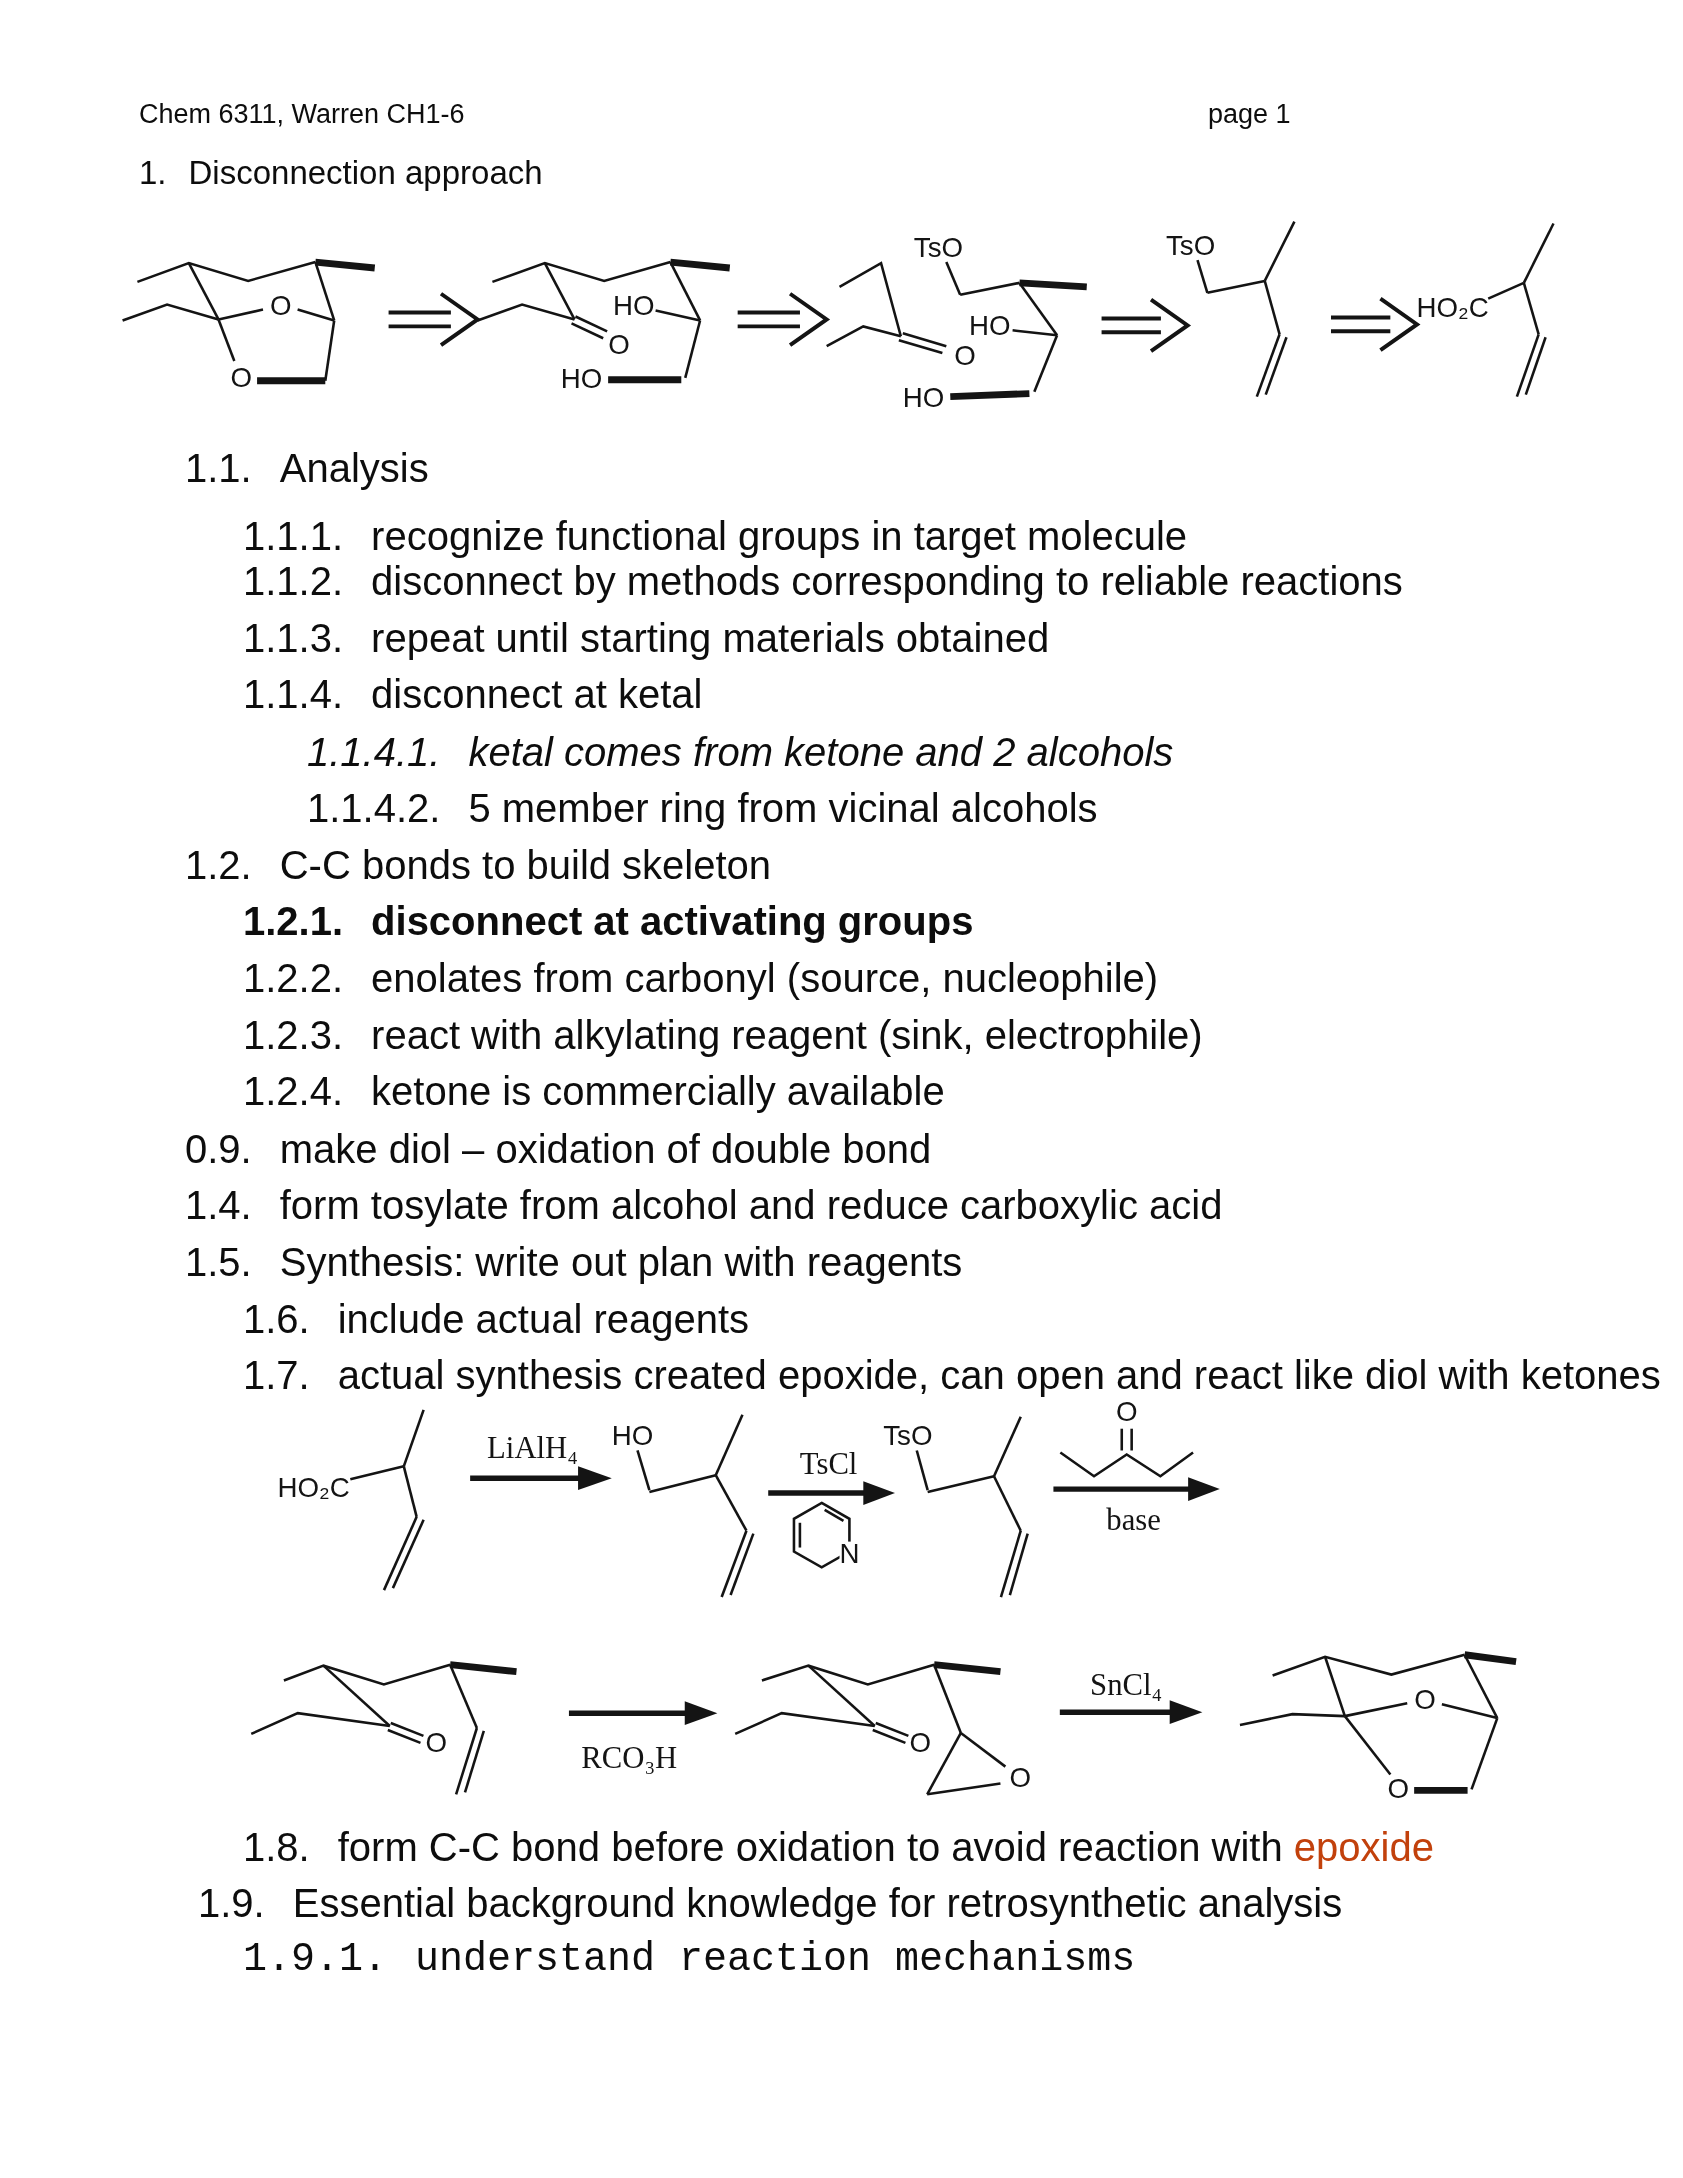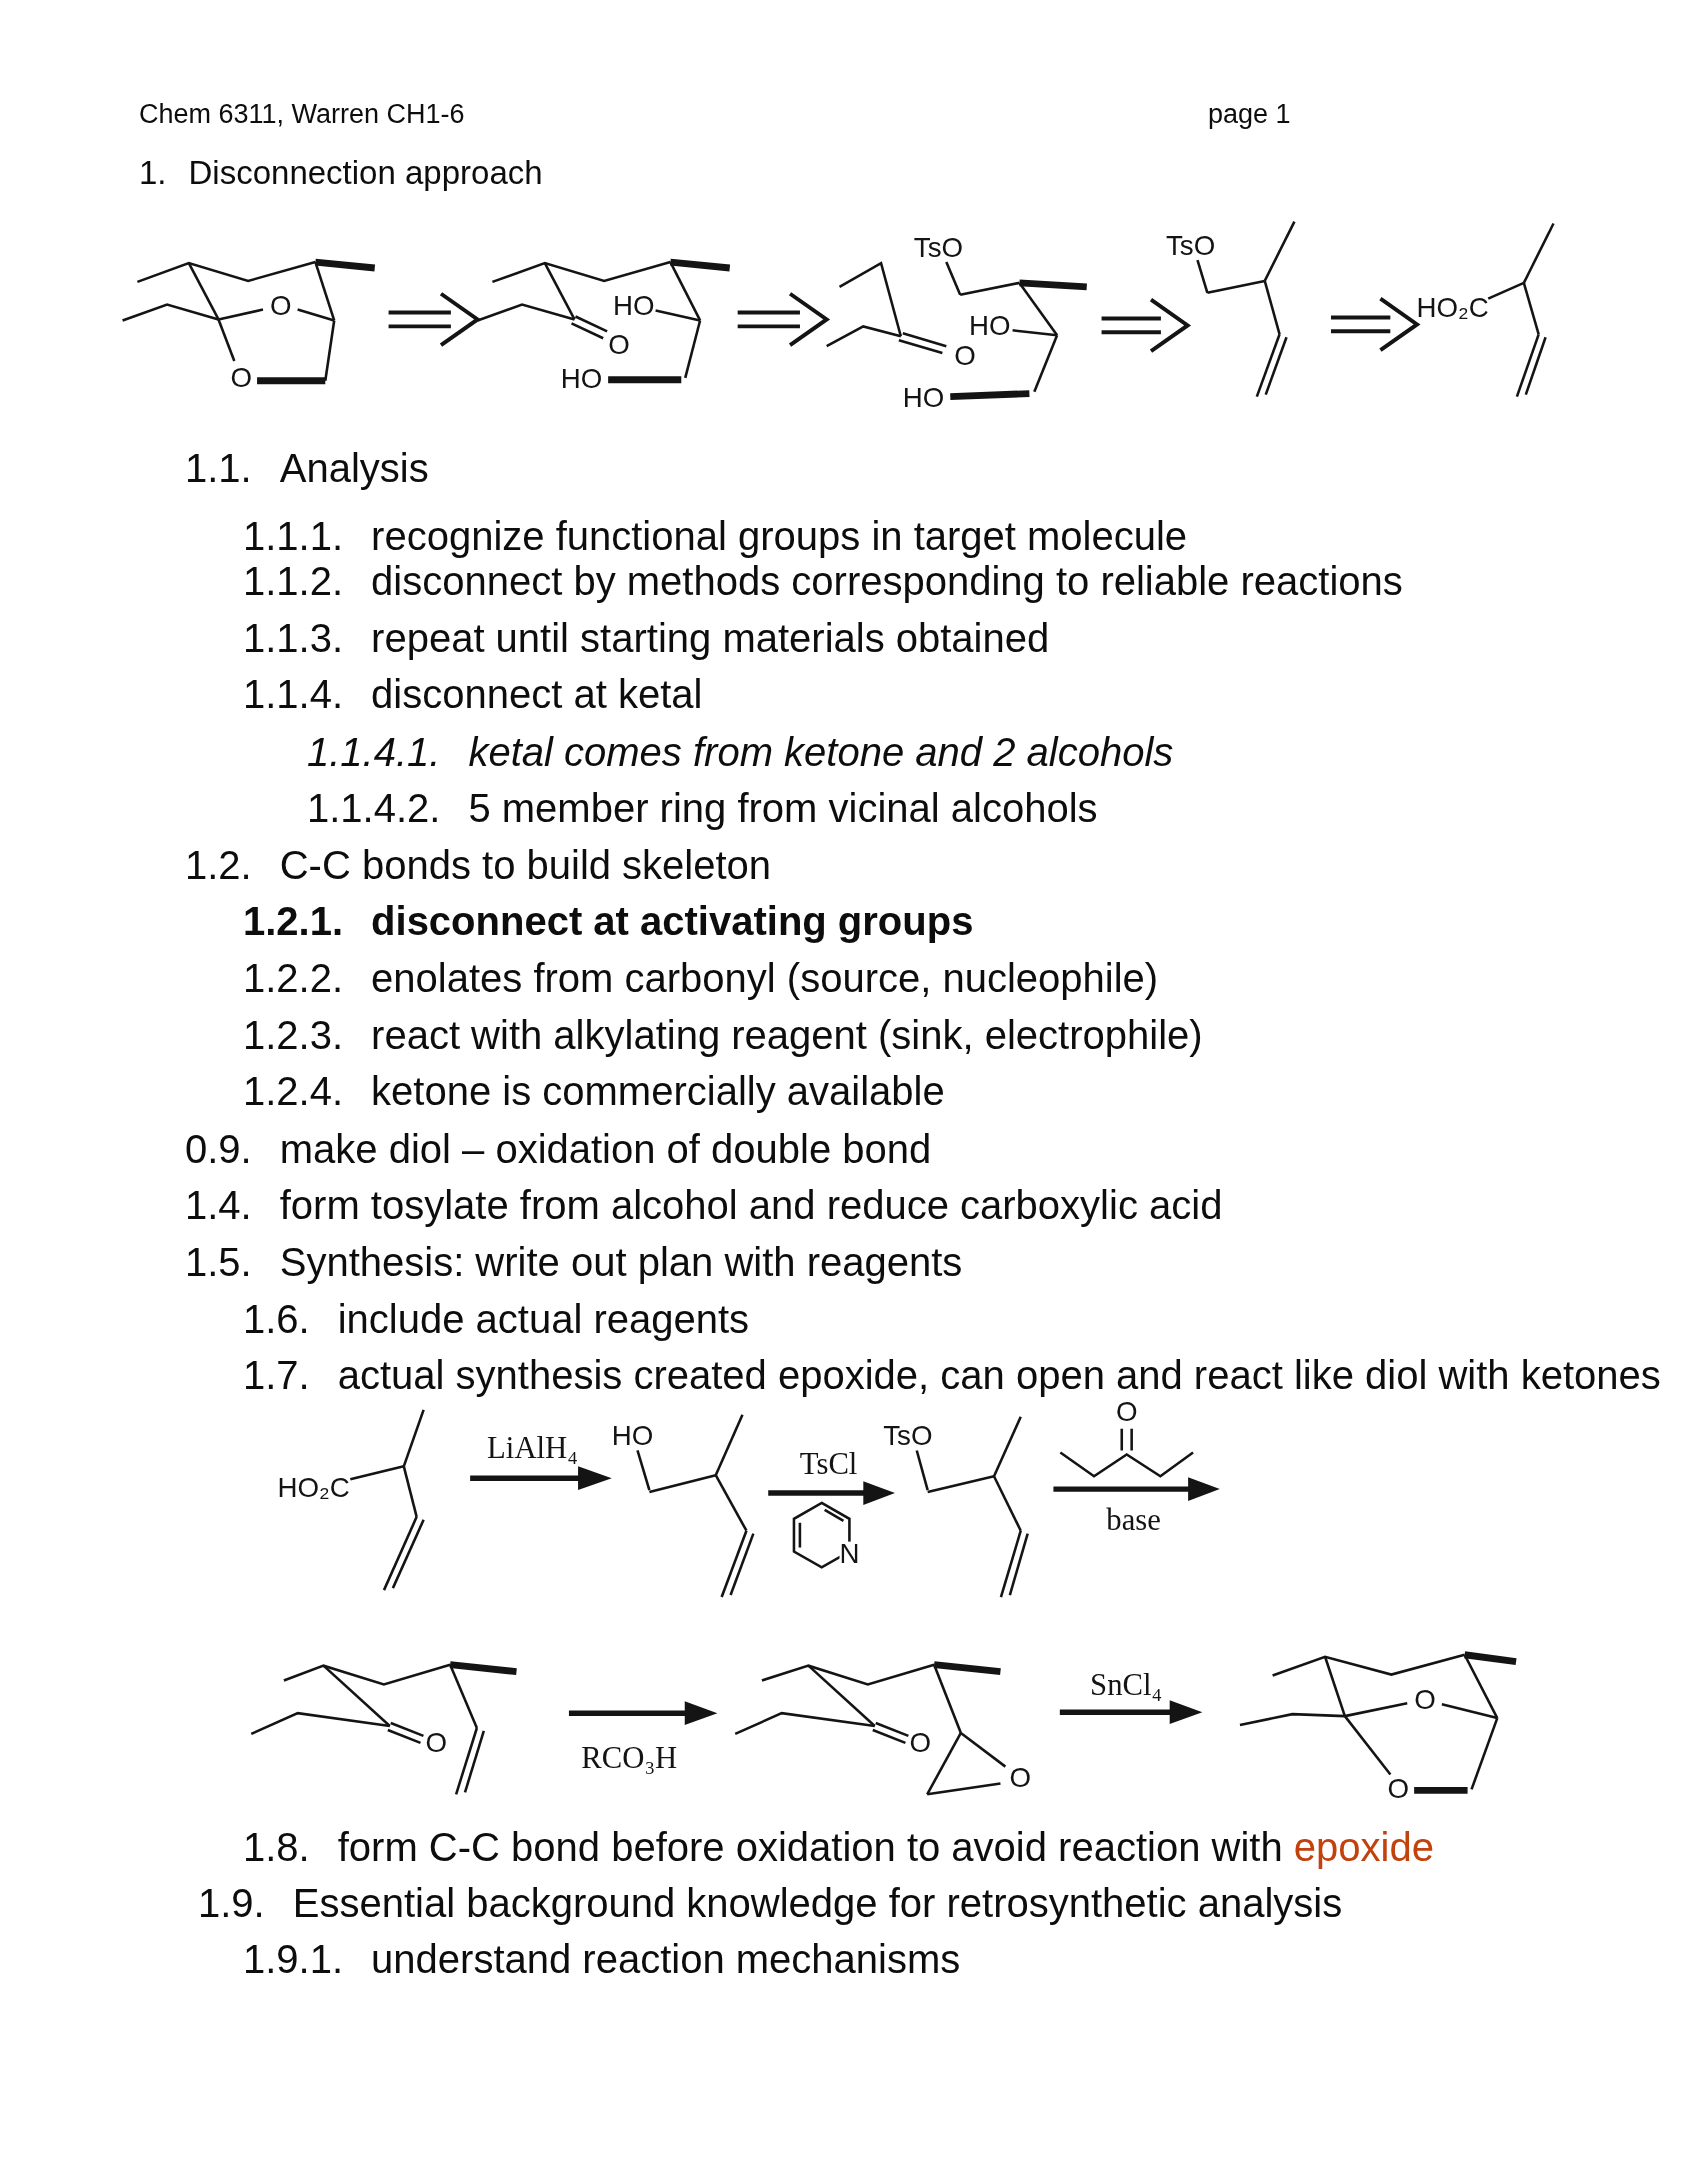--- a/index.html
+++ b/index.html
@@ -271,15 +271,15 @@
     <div class="outline-row lvl2" style="top: 1069px;"><span class="num">1.2.4.</span><span class="txt">ketone is commercially available</span></div>
     <div class="outline-row lvl1" style="top: 1127px;"><span class="num">0.9.</span><span class="txt">make diol – oxidation of double bond</span></div>
     <div class="outline-row lvl1" style="top: 1183px;"><span class="num">1.4.</span><span class="txt">form tosylate from alcohol and reduce carboxylic acid</span></div>
     <div class="outline-row lvl1" style="top: 1240px;"><span class="num">1.5.</span><span class="txt">Synthesis: write out plan with reagents</span></div>
     <div class="outline-row lvl2" style="top: 1297px;"><span class="num">1.6.</span><span class="txt">include actual reagents</span></div>
     <div class="outline-row lvl2" style="top: 1353px;"><span class="num">1.7.</span><span class="txt">actual synthesis created epoxide, can open and react like diol with ketones</span></div>
   </div>
 <div>
     <div class="outline-row lvl2" style="top: 1825px;"><span class="num">1.8.</span><span class="txt">form C-C bond before oxidation to avoid reaction with </span><span class="txt red">epoxide</span></div>
     <div class="outline-row lvl1" style="top: 1881px; margin-left: 13px;"><span class="num">1.9.</span><span class="txt">Essential background knowledge for retrosynthetic analysis</span></div>
-    <div class="outline-row lvl2" style="top: 1937px;"><span class="num">1.9.1.</span><span class="txt">understand reaction mechanisms</span></div>
+    <div class="outline-row lvl2" style="top: 1937px; font-family: Liberation Mono, monospace;"><span class="num">1.9.1.</span><span class="txt">understand reaction mechanisms</span></div>
   </div>
 
 
 </body></html>

